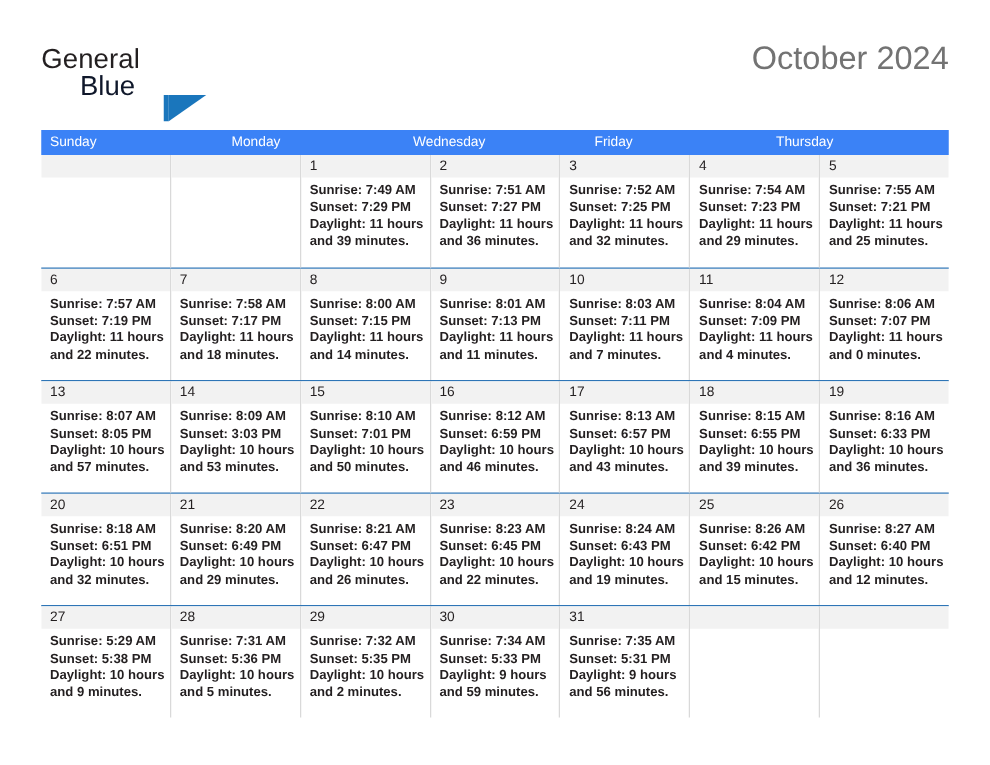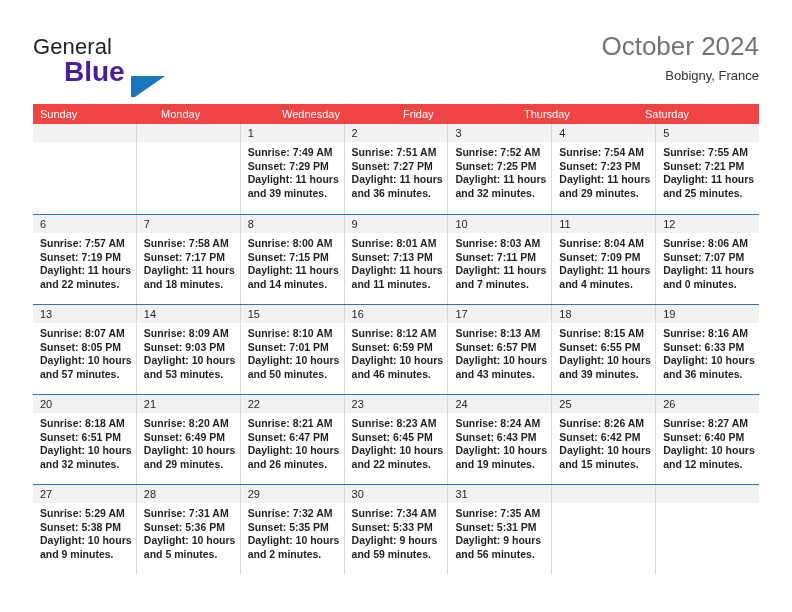--- a/index.html
+++ b/index.html
@@ -43,24 +43,23 @@
     top: 0;
     font-size: 22px;
     color: #231f20;
     letter-spacing: .1px;
     font-family: "Liberation Sans", sans-serif;
   }
   .brand-blue {
     position: absolute;
     left: 31px;
     top: 22px;
-    font-size: 28px;
-    color: #4c1d95;
+    font-size: 22px;
+    color: #0f172a;
     font-family: "Liberation Sans", sans-serif;
-    font-weight: bold;
   }
   .brand-mark {
     position: absolute;
     left: 98px;
     top: 42px;
     width: 36px;
     height: 22px;
   }
   .brand-mark .bar {
     position: absolute;
@@ -102,21 +101,21 @@
 
   
   .calendar {
     position: absolute;
     left: 33px;
     top: 104px;
     width: 726px;
   }
   .dow-row {
     display: flex;
-    background: #ef4444;
+    background: #3b82f6;
     height: 20px;
   }
   .dow {
     flex: 1 1 0;
     color: #ffffff;
     font-size: 11px;
     line-height: 20px;
     padding-left: 7px;
     box-sizing: border-box;
     white-space: nowrap;
@@ -176,33 +175,31 @@
       <span class="brand-general">General</span>
       <span class="brand-blue">Blue</span>
       <span class="brand-mark">
         <span class="bar"></span>
         <span class="tri"></span>
       </span>
     </div>
 
     <div class="titles">
       <div class="month-title">October 2024</div>
-      <div class="location">Bobigny, France</div>
     </div>
 
   </div>
 
   <div class="calendar">
     <div class="dow-row">
       <div class="dow">Sunday</div>
       <div class="dow">Monday</div>
       <div class="dow">Wednesday</div>
       <div class="dow">Friday</div>
       <div class="dow">Thursday</div>
-      <div class="dow">Saturday</div>
     </div>
 
     <div id="weeks-container">
         <div class="week first">
           <div class="day empty">
             <div class="day-head"></div>
             <div class="day-body"></div>
           </div>
           <div class="day empty">
             <div class="day-head"></div>
@@ -326,21 +323,21 @@
               <div>Sunrise: 8:07 AM</div>
               <div>Sunset: 8:05 PM</div>
               <div>Daylight: 10 hours</div>
               <div>and 57 minutes.</div>
             </div>
           </div>
           <div class="day">
             <div class="day-head">14</div>
             <div class="day-body">
               <div>Sunrise: 8:09 AM</div>
-              <div>Sunset: 9:03 PM</div>
+              <div>Sunset: 3:03 PM</div>
               <div>Daylight: 10 hours</div>
               <div>and 53 minutes.</div>
             </div>
           </div>
           <div class="day">
             <div class="day-head">15</div>
             <div class="day-body">
               <div>Sunrise: 8:10 AM</div>
               <div>Sunset: 7:01 PM</div>
               <div>Daylight: 10 hours</div>

